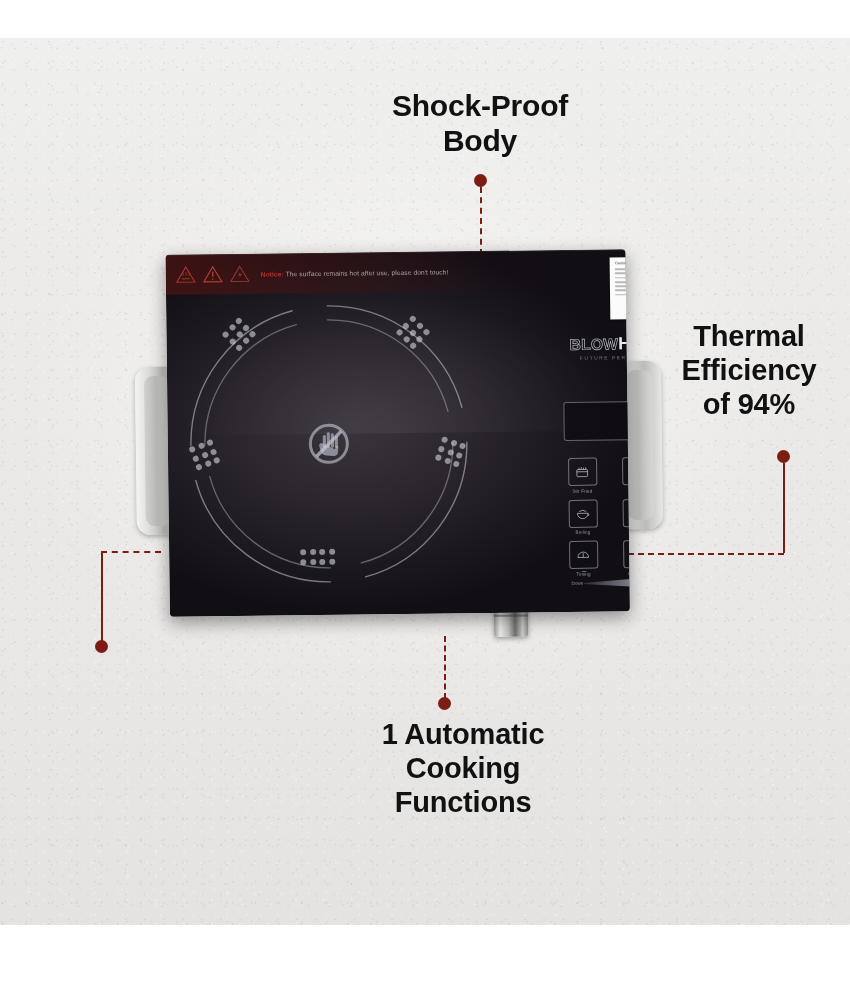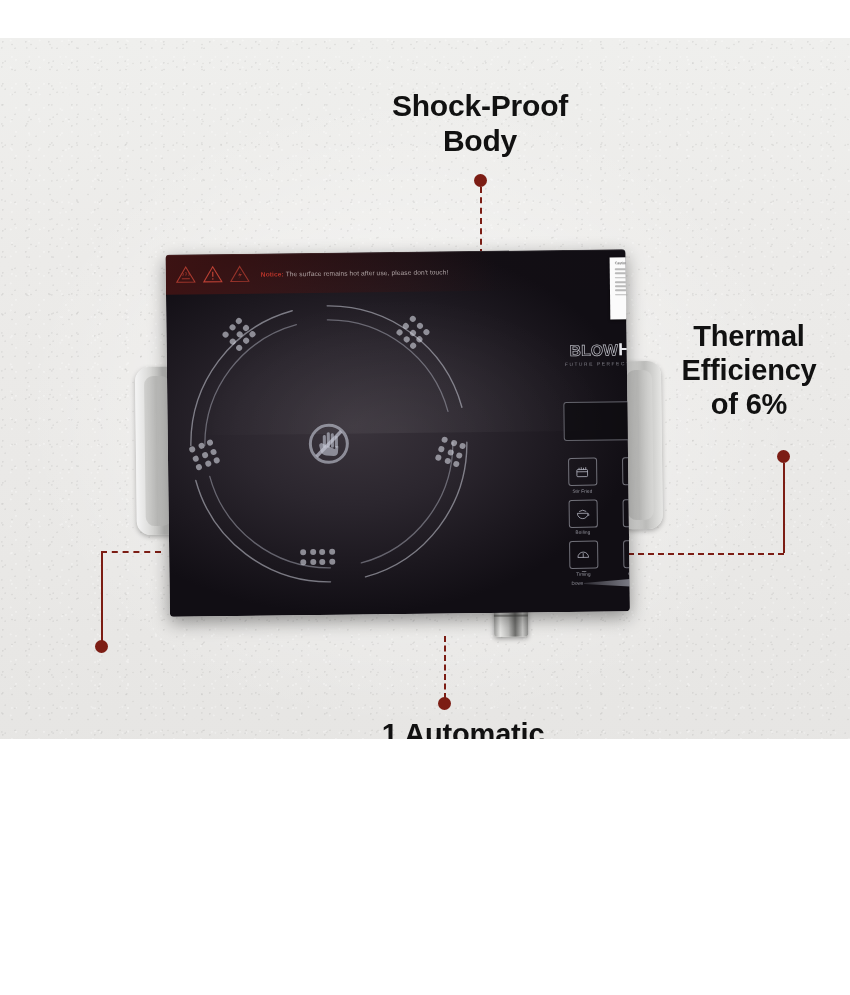--- a/index.html
+++ b/index.html
@@ -7,21 +7,21 @@
     padding: 0;
     background: #ffffff;
   }
   body {
     font-family: "Liberation Sans", sans-serif;
   }
 
   #page {
     position: relative;
     width: 850px;
-    height: 739px;
+    height: 995px;
     overflow: hidden;
     background: #ffffff;
   }
 
   
   .wall {
     position: absolute;
     left: 0;
     top: 38px;
     width: 850px;
@@ -200,23 +200,23 @@
     position: absolute;
     left: 50%; top: 50%;
     width: 46px; height: 46px;
     margin-left: -23px; margin-top: -23px;
   }
 
   
   #brand-logo {
     position: absolute;
     left: 398px;
-    top: 92px;
+    top: 86px;
     width: 96px;
-    text-align: left;
+    text-align: center;
   }
   #brand-row {
     display: flex;
     align-items: baseline;
     justify-content: center;
     line-height: 1;
   }
   #brand-blow {
     font-size: 15.5px;
     font-weight: bold;
@@ -361,21 +361,21 @@
 
   <div class="wall">
     <div class="wall-grain"></div>
   </div>
 
   <div class="callout" id="callout-shock">Shock-Proof
 Body</div>
 
   <div class="callout" id="callout-thermal">Thermal
 Efficiency
-of 6%</div>
+of 94%</div>
 
 
   <div class="callout" id="callout-auto">1 Automatic
 Cooking
 Functions</div>
 
   <div class="dot" style="left:474px; top:174px;"></div>
   <div class="line-v-dashed" style="left:480px; top:187px; height:68px;"></div>
 
   <div class="dot" style="left:777px; top:450px;"></div>

